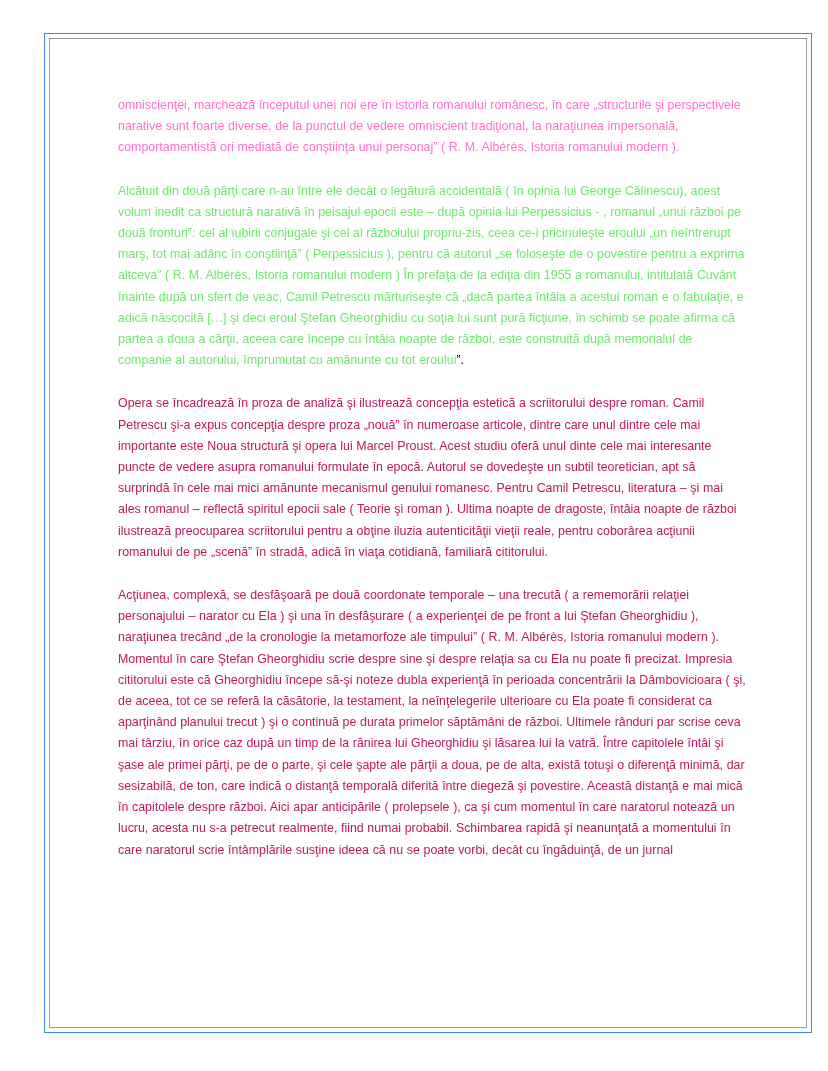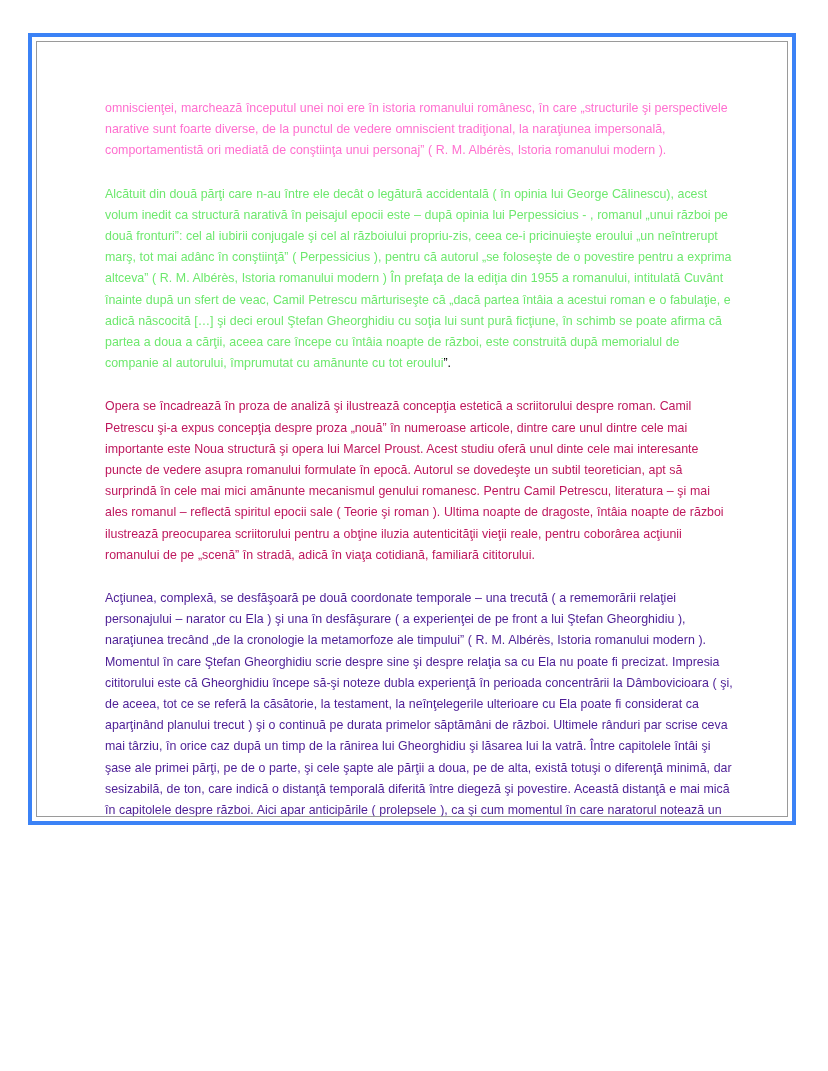--- a/index.html
+++ b/index.html
@@ -8,26 +8,26 @@
     background: #ffffff;
   }
   body {
     width: 828px;
     height: 1071px;
     font-family: "Liberation Sans", sans-serif;
     overflow: hidden;
   }
   .page {
     position: absolute;
-    left: 28px;
+    left: 44px;
     top: 33px;
     width: 768px;
-    height: 792px;
+    height: 1000px;
     background: #ffffff;
-    border: 4px solid #3b82f6;
+    border: 1px solid #3b82f6;
     box-sizing: border-box;
     overflow: hidden;
   }
   .page-inner {
     position: absolute;
     left: 4px;
     top: 4px;
     right: 4px;
     bottom: 4px;
     border: 1px solid #9a9a9a;
@@ -44,21 +44,21 @@
     margin: 0 0 22px 0;
     font-size: 12.4px;
     line-height: 21.2px;
     text-align: left;
     word-spacing: 0.2px;
   }
   p:last-child { margin-bottom: 0; }
   .c-pink   { color: #ff6fcf; }
   .c-green  { color: #6ee86e; }
   .c-cyan   { color: #be185d; }
-  .c-yellow { color: #4c1d95; }
+  .c-yellow { color: #be185d; }
   .c-black  { color: #000000; }
 </style>
 </head>
 <body>
 
 <div class="page">
   <div class="page-inner">
     <div class="content">
       <p class="c-pink">omniscienţei, marchează începutul unei noi ere în istoria romanului românesc, în care „structurile şi perspectivele narative sunt foarte diverse, de la punctul de vedere omniscient tradiţional, la naraţiunea impersonală, comportamentistă ori mediată de conştiinţa unui personaj” ( R. M. Albérès, Istoria romanului modern ).</p>
       <p class="c-green"><span>Alcătuit din două părţi care n-au între ele decât o legătură accidentală ( în opinia lui George Călinescu), acest volum inedit ca structură narativă în peisajul epocii este – după opinia lui Perpessicius - , romanul „unui război pe două fronturi”: cel al iubirii conjugale şi cel al războiului propriu-zis, ceea ce-i pricinuieşte eroului „un neîntrerupt marş, tot mai adânc în conştiinţă” ( Perpessicius ), pentru că autorul „se foloseşte de o povestire pentru a exprima altceva” ( R. M. Albérès, Istoria romanului modern ) În prefaţa de la ediţia din 1955 a romanului, intitulată Cuvânt înainte după un sfert de veac, Camil Petrescu mărturiseşte că „dacă partea întâia a acestui roman e o fabulaţie, e adică născocită […] şi deci eroul Ştefan Gheorghidiu cu soţia lui sunt pură ficţiune, în schimb se poate afirma că partea a doua a cărţii, aceea care începe cu întâia noapte de război, este construită după memorialul de companie al autorului, împrumutat cu amănunte cu tot eroului</span><span class="c-black">”.</span></p>

